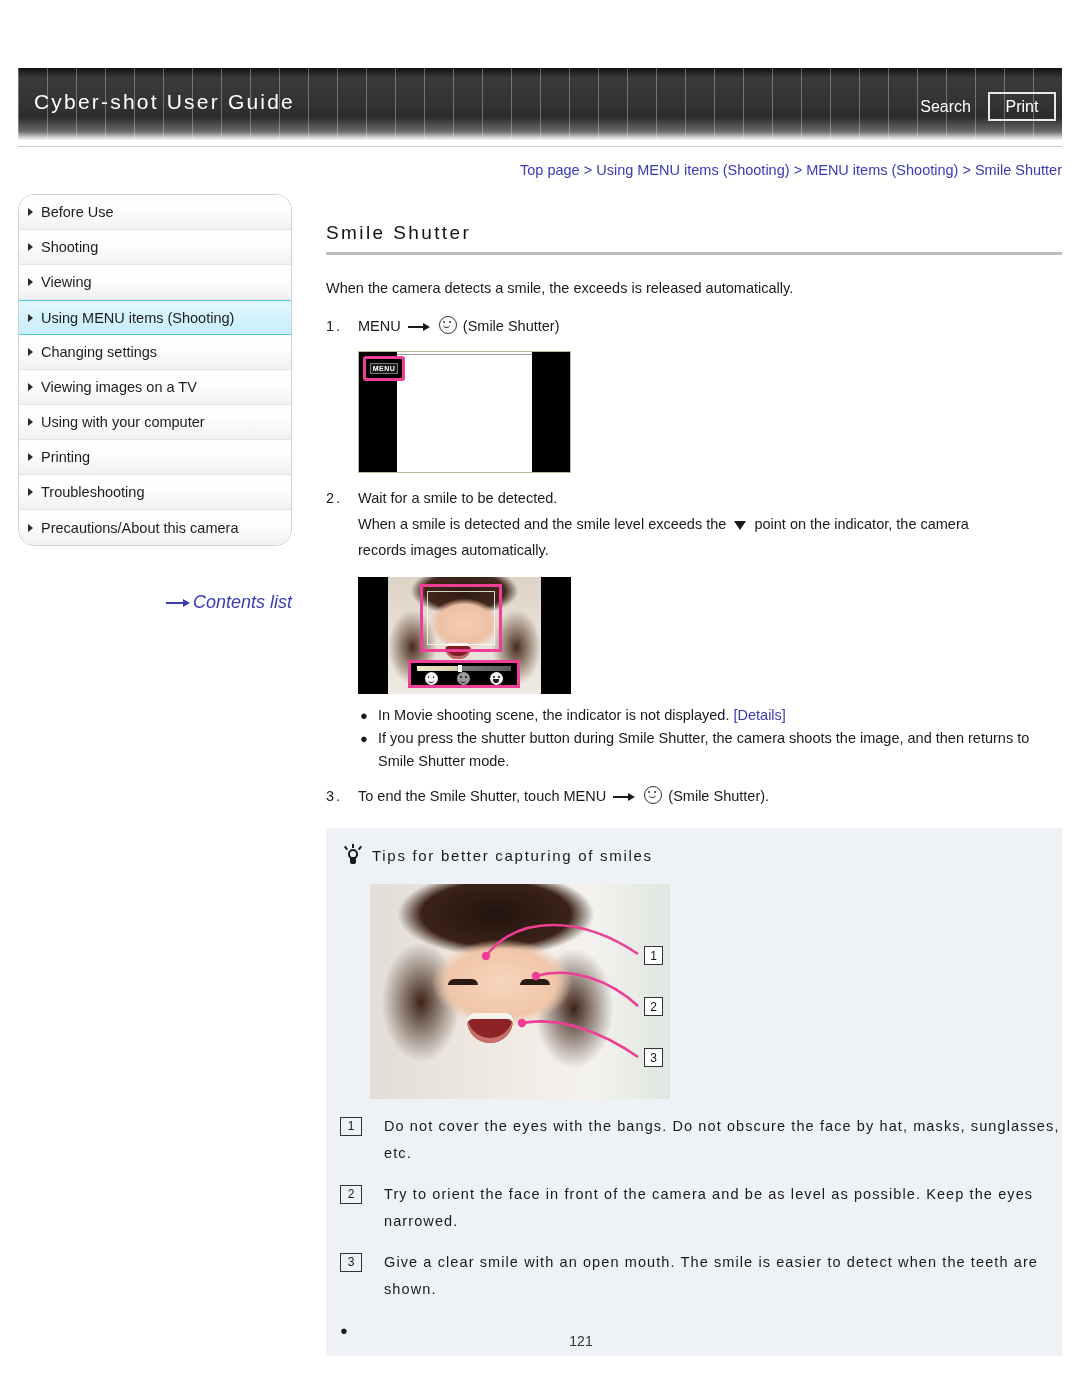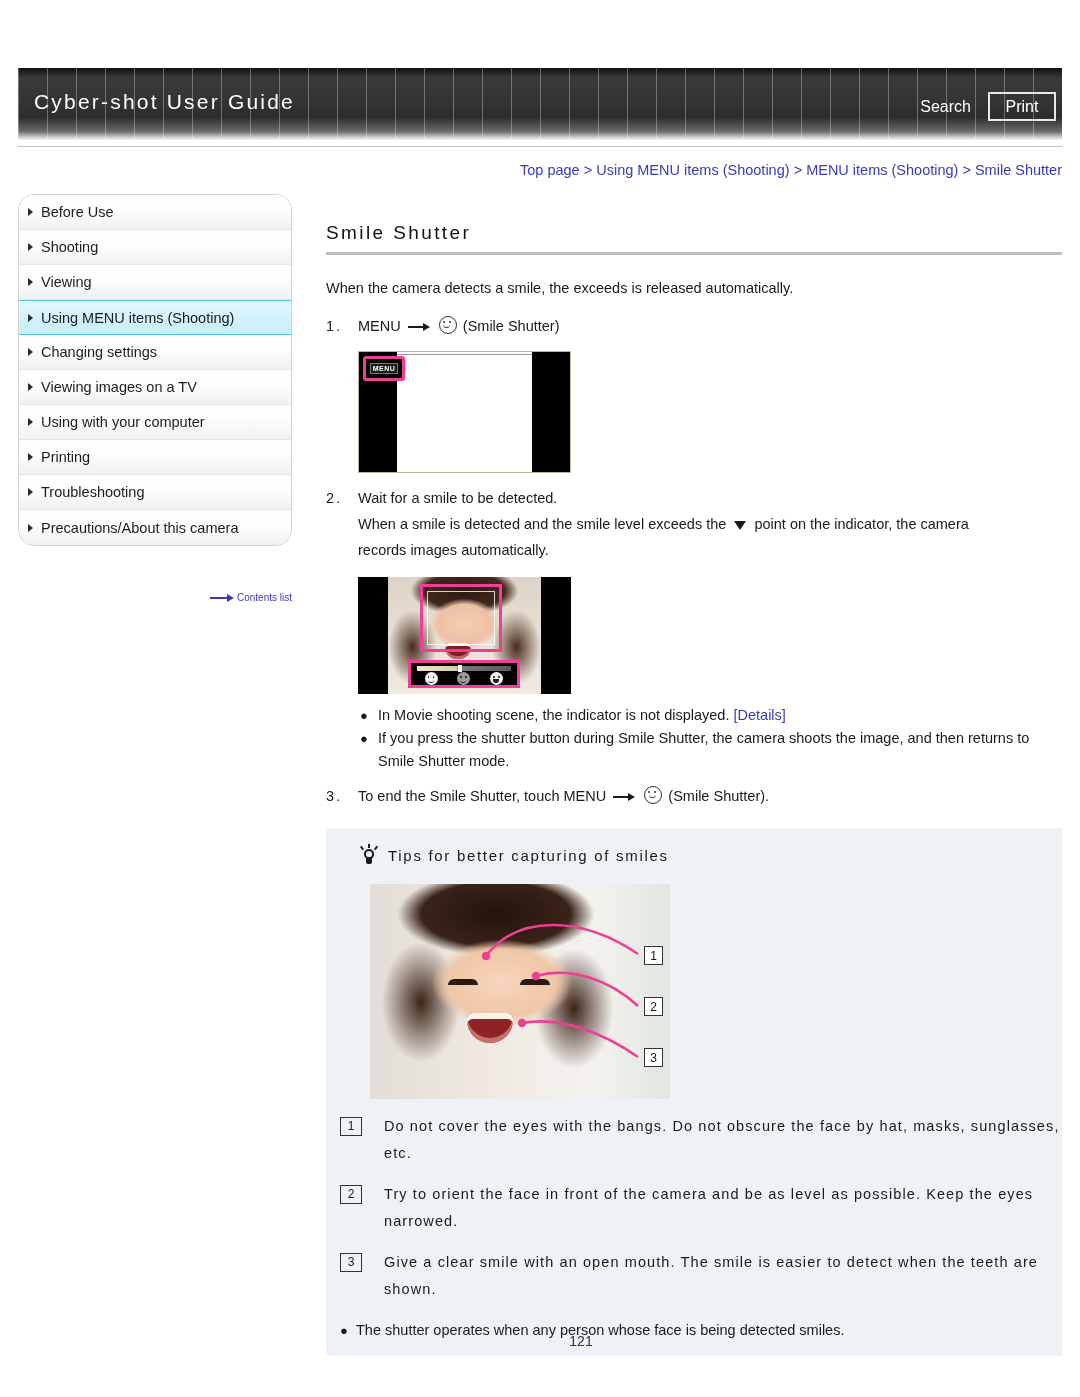--- a/index.html
+++ b/index.html
@@ -136,24 +136,25 @@
     border-top: 4px solid transparent;
     border-bottom: 4px solid transparent;
   }
 
   #contents-list {
     position: absolute;
     left: 18px;
     top: 592px;
     width: 274px;
     text-align: right;
-    font-size: 10px;
+    font-size: 18px;
     color: #3a3ab5;
     cursor: pointer;
     white-space: nowrap;
+    font-style: italic;
   }
   #contents-list .arr {
     display: inline-block;
     position: relative;
     width: 24px; height: 8px;
     vertical-align: middle;
     margin-right: 3px;
   }
   #contents-list .arr::before {
     content: "";
@@ -440,21 +441,21 @@
     left: 326px;
     top: 828px;
     width: 736px;
     background: #eef1f5;
     padding: 16px 0 0 0;
     box-sizing: border-box;
   }
   #tips-heading {
     display: flex;
     align-items: center;
-    padding-left: 32px;
+    padding-left: 16px;
     font-size: 15px;
     letter-spacing: 1.7px;
     color: #1a1a1a;
   }
   .bulb-icon {
     position: relative;
     width: 22px; height: 22px;
     margin-right: 8px;
     flex: 0 0 22px;
   }
@@ -762,17 +763,16 @@
     <span class="tip-badge">2</span>
     <span class="tip-text">Try to orient the face in front of the camera and be as level as possible. Keep the eyes narrowed.</span>
   </div>
   <div class="tip-line">
     <span class="tip-badge">3</span>
     <span class="tip-text">Give a clear smile with an open mouth. The smile is easier to detect when the teeth are shown.</span>
   </div>
 
   <div id="tips-footnote">
     <span class="bullet-dot">●</span>
-    <span>The shutter operates when any person whose face is being detected smiles.</span>
   </div>
 </section>
 
 <div id="page-number">121</div>
 
 </body></html>

